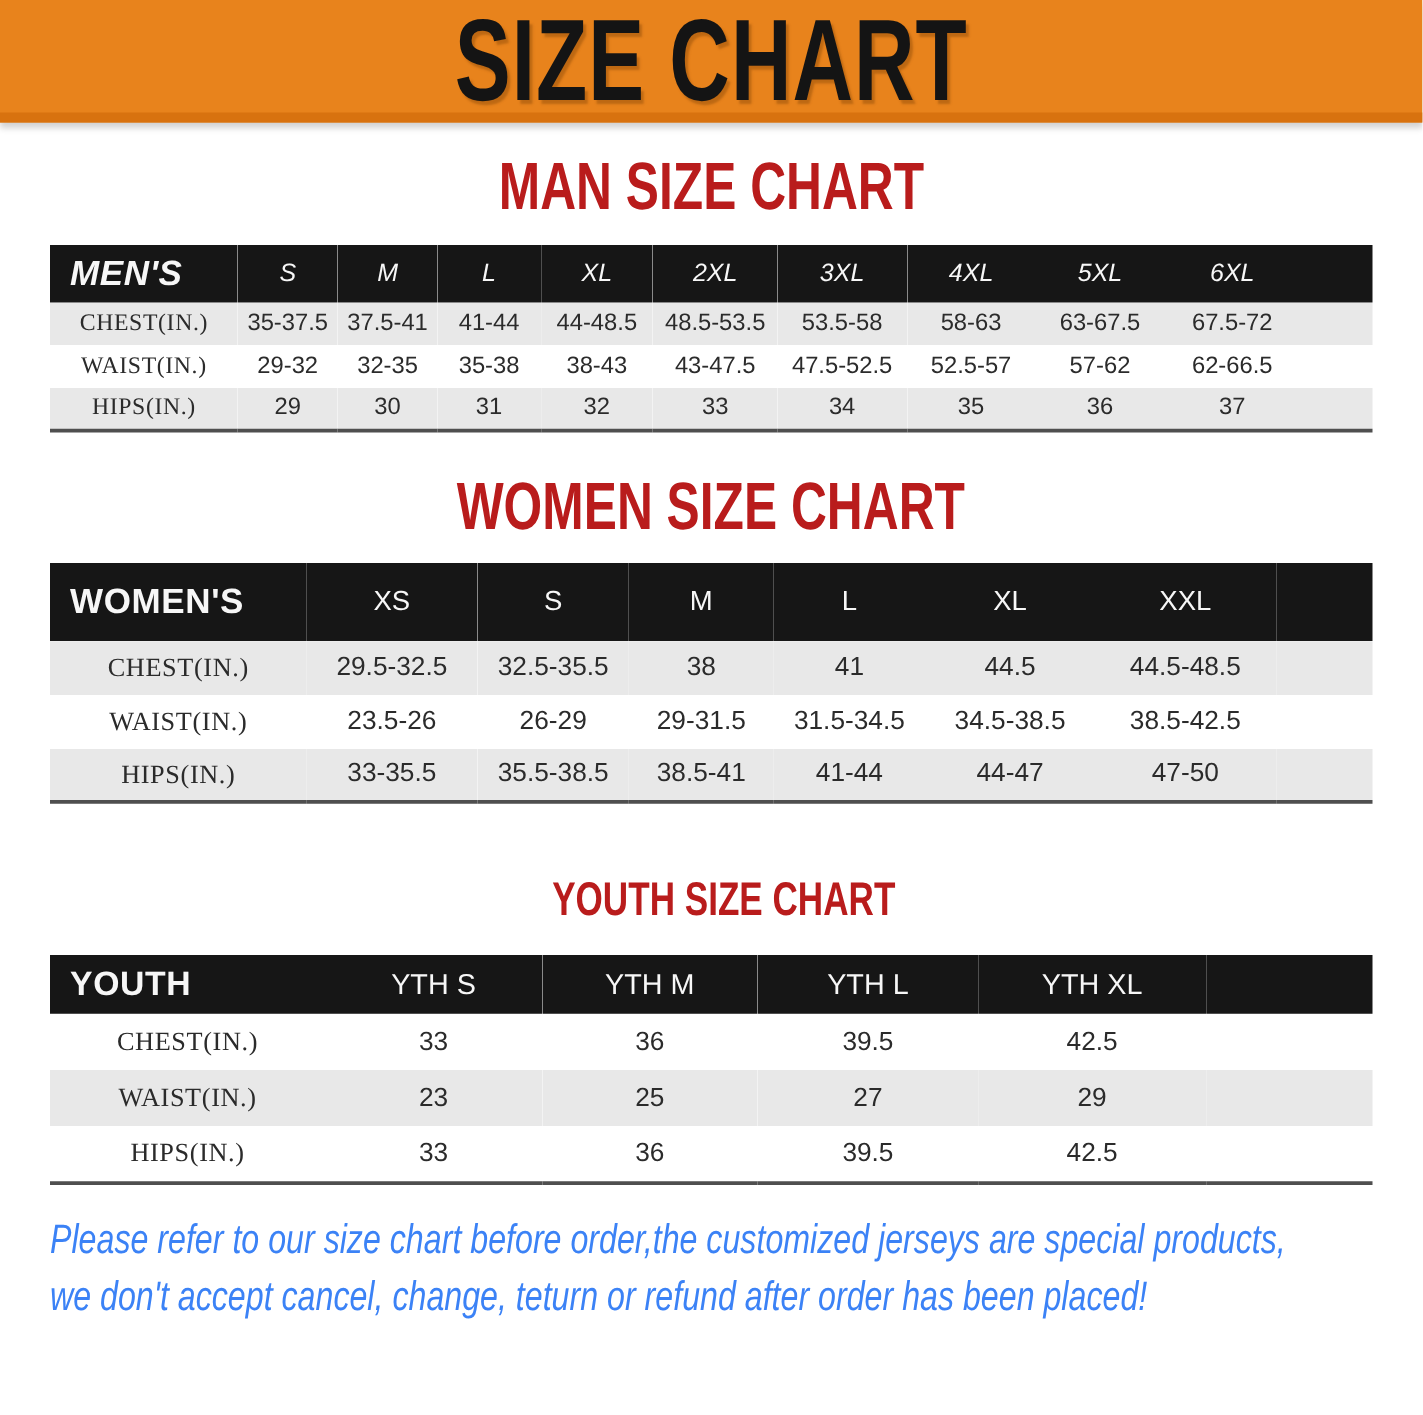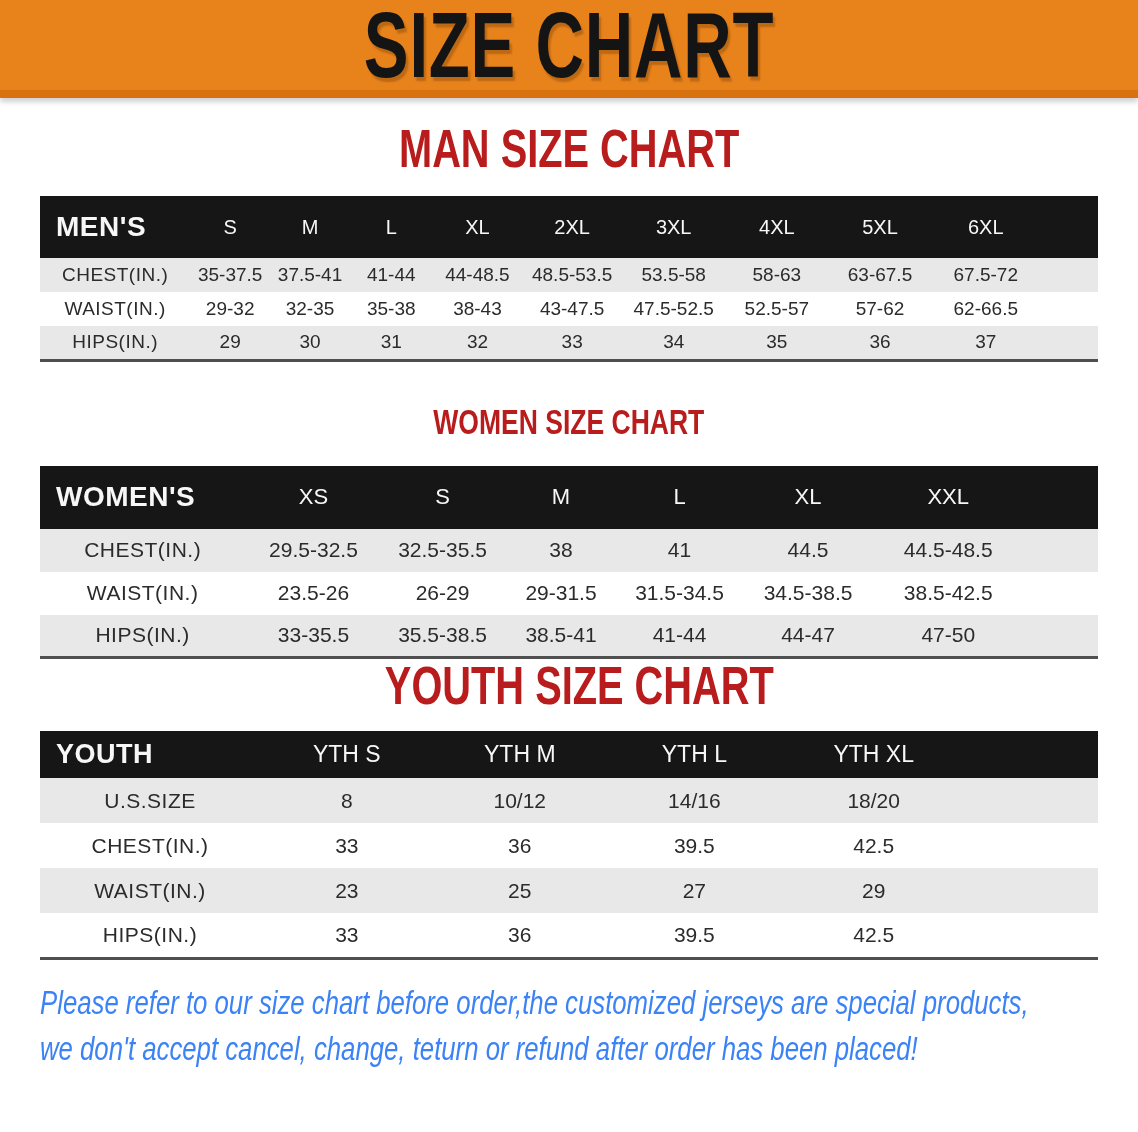--- a/index.html
+++ b/index.html
@@ -9,37 +9,37 @@
     font-family:"Liberation Sans",sans-serif;
     overflow:hidden;
     position:relative;
   }
   
   .banner{
     height:90px;
     background:#E8831C;
     border-bottom:8px solid #D8720F;
     box-shadow:0 4px 5px rgba(0,0,0,0.18);
-    display:flex;align-items:center;justify-content:center;
+    display:flex;align-items:flex-start;justify-content:center;
   }
   .banner-title{
     display:inline-block;
     font-size:86px;
     font-weight:bold;
     color:#141414;
     letter-spacing:1px;
     white-space:nowrap;
     transform:scale(0.78,1.08);
     text-shadow:3px 3px 2px rgba(110,55,0,0.35);
   }
   
   h2{margin:0;text-align:center;font-weight:bold;color:#b91c1c;}
   .h-men{margin-top:24px;font-size:51px;line-height:54px;}
-  .h-women{margin-top:32px;font-size:34px;line-height:54px;}
-  .h-youth{font-size:51px;line-height:54px;padding-left:20px;}
+  .h-women{margin-top:32px;font-size:51px;line-height:54px;}
+  .h-youth{margin-top:49px;font-size:36px;line-height:54px;padding-left:20px;}
   .cond{display:inline-block;transform:scaleX(0.78) scaleY(1.05);white-space:nowrap;}
   
   table{
     width:1058px;
     margin-left:40px;
     border-collapse:collapse;
     table-layout:fixed;
     border-bottom:3px solid #4F4F4F;
   }
   thead th{
@@ -55,26 +55,26 @@
     font-weight:bold;
     letter-spacing:0.5px;
     white-space:nowrap;
   }
   td{
     text-align:center;
     color:#2B2B2B;
     overflow:hidden;
     white-space:nowrap;
   }
-  td.rowlabel{letter-spacing:0.5px;}
+  td.rowlabel{letter-spacing:0.5px;font-family:Liberation Serif, serif;}
   tr.r-gray td{background:#E8E8E8;}
   tr.r-white td{background:#FFFFFF;}
   
   .tbl-men{margin-top:20px;}
-  .tbl-men thead tr{height:62px;}
+  .tbl-men thead tr{height:46px;font-style:italic;}
   .tbl-men tbody tr{height:34px;}
   .tbl-men thead th{font-size:20px;}
   .tbl-men th.corner{font-size:28px;}
   .tbl-men td{font-size:19px;}
   
   .tbl-women{margin-top:18px;}
   .tbl-women thead tr{height:63px;border-radius:28px;}
   .tbl-women tbody tr{height:43px;}
   .tbl-women thead th{font-size:22px;}
   .tbl-women th.corner{font-size:28px;}
@@ -261,28 +261,20 @@
     <tr>
       <th class="corner">YOUTH</th>
       <th>YTH S</th>
       <th>YTH M</th>
       <th>YTH L</th>
       <th>YTH XL</th>
       <th></th>
     </tr>
   </thead>
   <tbody>
-    <tr class="r-gray">
-      <td class="rowlabel">U.S.SIZE</td>
-      <td>8</td>
-      <td>10/12</td>
-      <td>14/16</td>
-      <td>18/20</td>
-      <td></td>
-    </tr>
     <tr class="r-white">
       <td class="rowlabel">CHEST(IN.)</td>
       <td>33</td>
       <td>36</td>
       <td>39.5</td>
       <td>42.5</td>
       <td></td>
     </tr>
     <tr class="r-gray">
       <td class="rowlabel">WAIST(IN.)</td>

